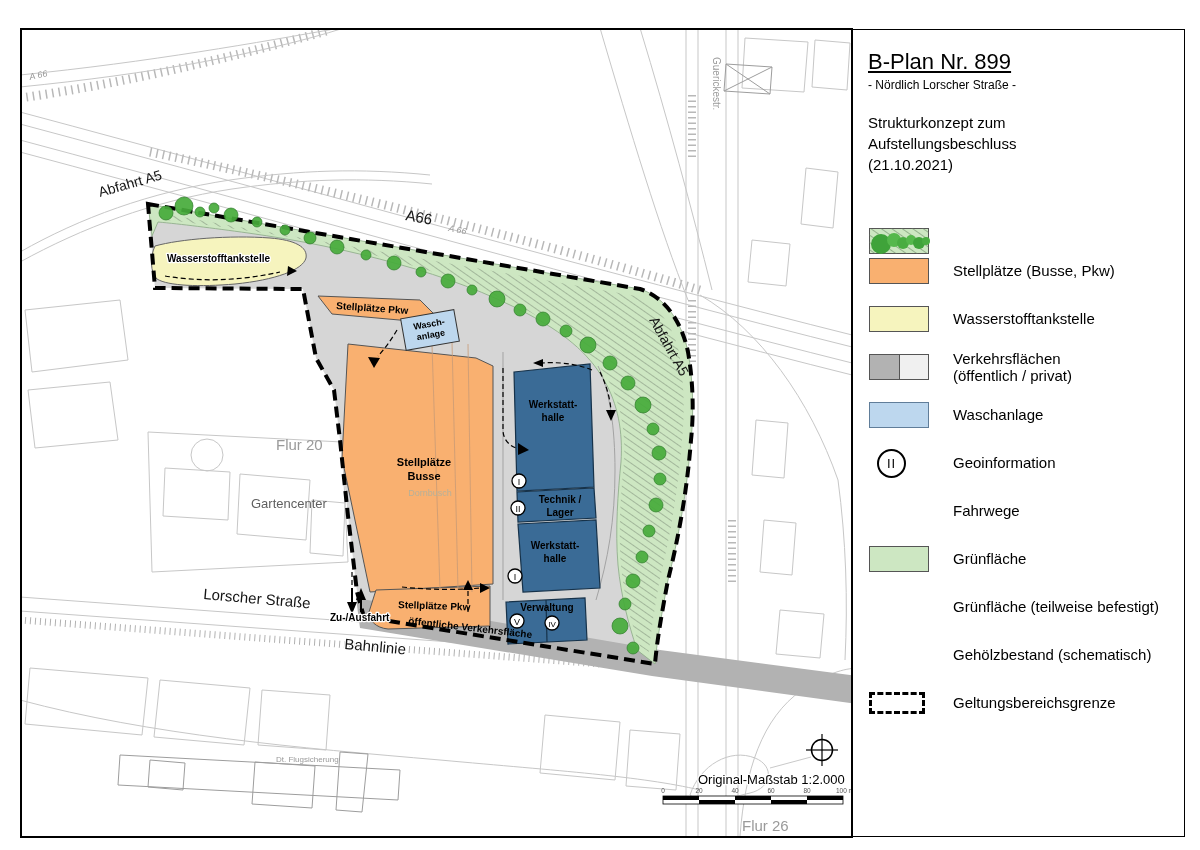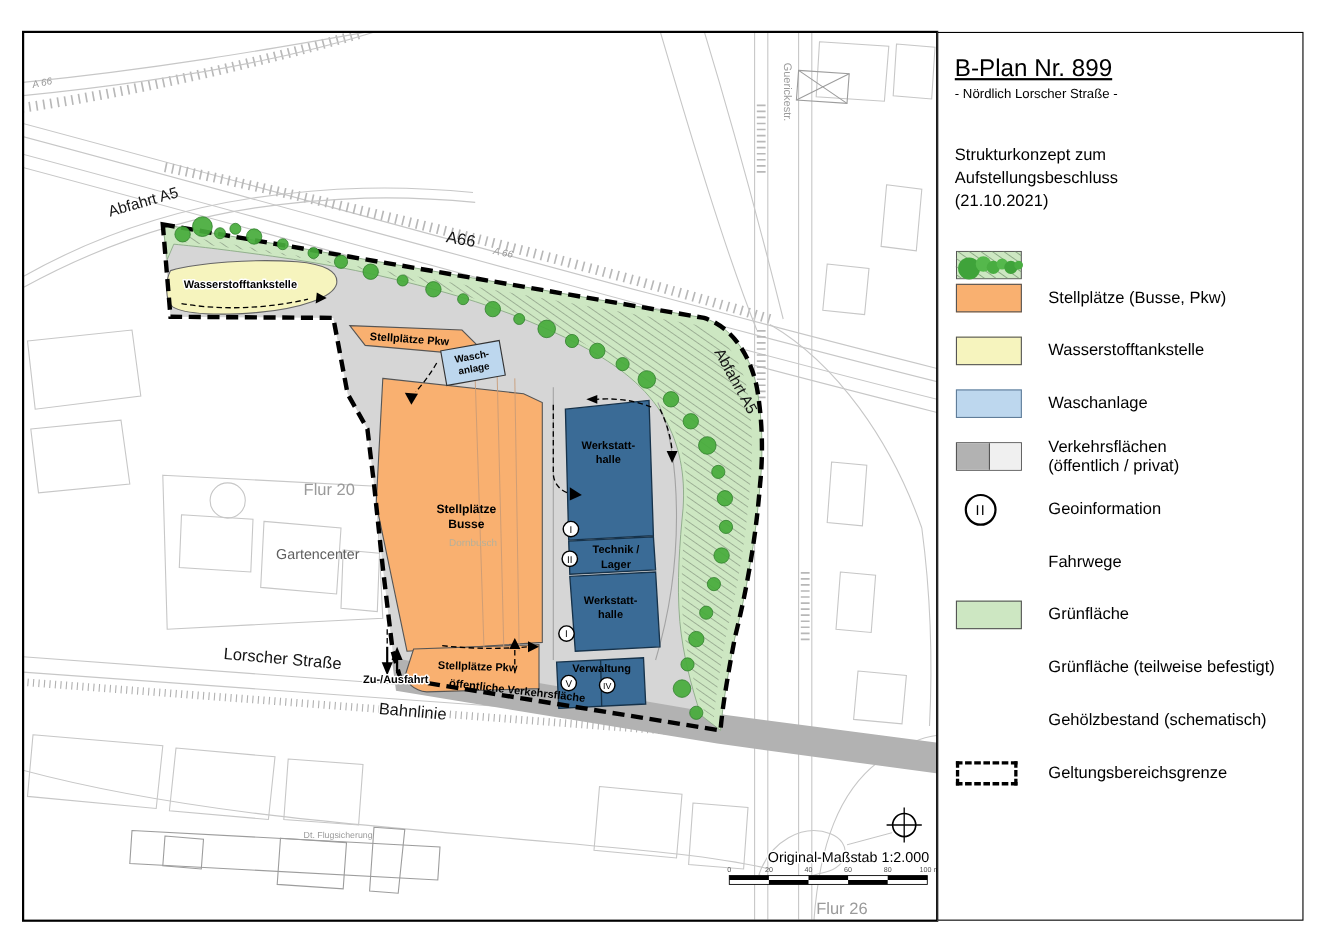--- a/index.html
+++ b/index.html
@@ -15,21 +15,21 @@
   .mid{text-anchor:middle;}
   .halo{paint-order:stroke;stroke:#fff;stroke-width:2.6px;stroke-linejoin:round;}
   .dash{stroke:#000;stroke-width:1.2;stroke-dasharray:5 3;fill:none;}
   .ah{fill:#000;stroke:none;}
   
   .panel{position:absolute;left:852px;top:29px;width:333px;height:808px;background:#fff;
          border:1.8px solid #000;box-sizing:border-box;}
   .titleblock{position:absolute;top:20px;left:15px;right:10px;}
   .titleblock h1{margin:0;font-size:22px;font-weight:normal;line-height:1.1;text-decoration:underline;}
   .titleblock .sub{font-size:12px;margin-top:4px;}
-  .titleblock .concept{font-size:15px;line-height:1.4;margin-top:38px;}
+  .titleblock .concept{font-size:15px;line-height:1.4;margin-top:20px;}
   .legend{position:absolute;top:198px;left:16px;right:8px;}
   .legend h2{margin:0 0 12px 0;font-size:15px;font-weight:normal;text-decoration:underline;}
   .lrow{display:flex;align-items:center;height:28px;margin-bottom:20px;}
   .swcol{width:62px;min-width:62px;margin-right:22px;display:flex;align-items:center;justify-content:flex-start;height:28px;}
   .sw{width:60px;height:26px;border:1px solid #555;box-sizing:border-box;}
   .sw-split{display:flex;}
   .sw-split div{flex:1;height:100%;}
   .llabel{font-size:15px;line-height:1.15;}
   .circleII{width:25px;height:25px;border:2px solid #000;border-radius:50%;display:flex;
             align-items:center;justify-content:center;font-size:13px;letter-spacing:1px;margin-left:8px;}
@@ -332,35 +332,35 @@
       <div class="llabel">Stellplätze (Busse, Pkw)</div>
     </div>
     <div class="lrow">
       <div class="swcol">
             <div class="sw" style="background:#f6f4be;"></div>
           </div>
       <div class="llabel">Wasserstofftankstelle</div>
     </div>
     <div class="lrow">
       <div class="swcol">
-            <div class="sw" style="background:#bdd7ee;border-color:#607d99;"></div>
-          </div>
-      <div class="llabel">Waschanlage</div>
-    </div>
-    <div class="lrow">
-      <div class="swcol">
             <div class="sw sw-split">
         <div style="background:#b2b2b2;border-right:1px solid #555;"></div>
               <div style="background:#f0f0f0;"></div>
       </div>
           </div>
       <div class="llabel">
         <div>Verkehrsflächen</div>
         <div>(öffentlich / privat)</div>
       </div>
+    </div>
+    <div class="lrow">
+      <div class="swcol">
+            <div class="sw" style="background:#bdd7ee;border-color:#607d99;"></div>
+          </div>
+      <div class="llabel">Waschanlage</div>
     </div>
     <div class="lrow">
       <div class="swcol">
             <div class="circleII">II</div>
           </div>
       <div class="llabel">Geoinformation</div>
     </div>
     <div class="lrow">
       <div class="swcol">
         <svg width="62" height="24">

